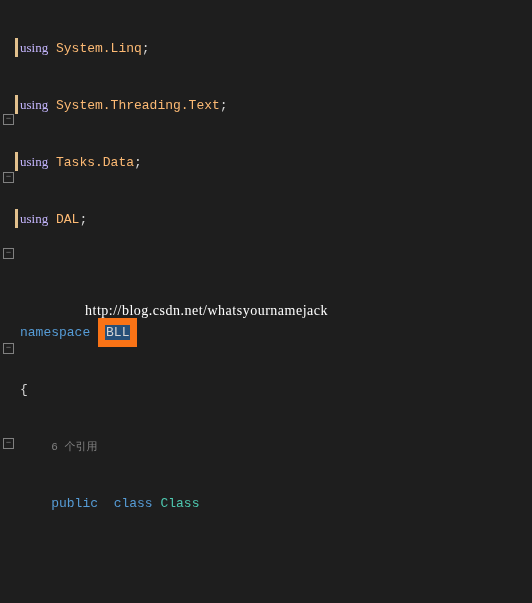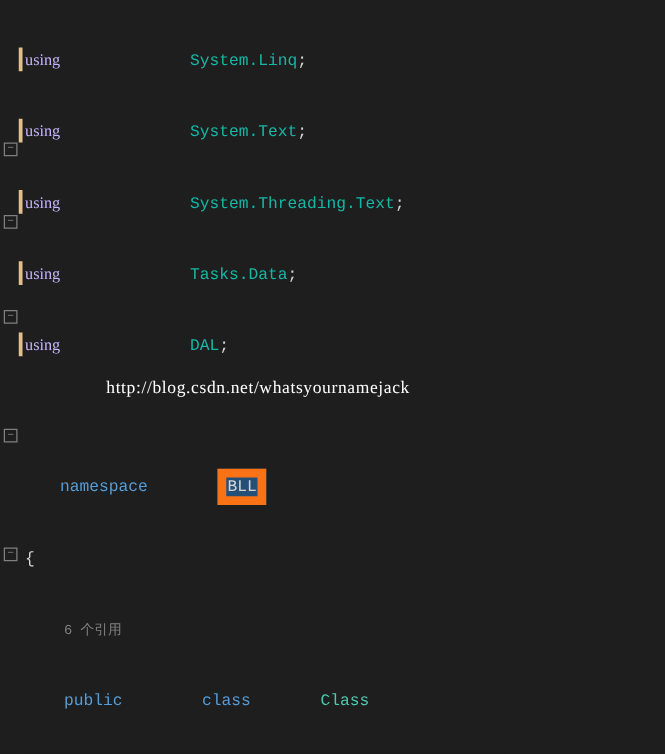--- a/index.html
+++ b/index.html
@@ -46,25 +46,25 @@
     .line { height: 19px; position: relative; }
     .yellow-bar {
       position: absolute;
       left: -5px;
       top: 0;
       width: 3px;
       height: 100%;
       background: #e2c08d;
     }
     .kw-using { color: #c4b5fd; font-family: Liberation Serif, serif; }
-    .kw-namespace { color: #569cd6; margin-left: 28px; }
+    .kw-namespace { color: #569cd6; }
     .kw-public { color: #569cd6; }
     .kw-class { color: #569cd6; }
     .type { color: #4ec9b0; }
-    .text { color: #14b8a6; margin-left: 48px; }
+    .text { color: #fdba74; }
     .punct { color: #d4d4d4; }
     .codelens { color: #808080; font-size: 11px; }
     .highlighted {
       background: #264f78;
       border: 7px solid #f97316;
       padding: 0 1px;
     }
     .watermark {
       position: absolute;
       top: 303px;
@@ -83,21 +83,20 @@
 <div class="editor">
   <div class="gutter">
     <div class="fold-icon" style="top:114px;">−</div>
     <div class="fold-icon" style="top:172px;">−</div>
     <div class="fold-icon" style="top:248px;">−</div>
     <div class="fold-icon" style="top:343px;">−</div>
     <div class="fold-icon" style="top:438px;">−</div>
   </div>
   <div class="code-area">
     <div class="line"><span class="yellow-bar"></span><span class="kw-using">using</span><span class="text"> </span><span class="text">System.Linq</span><span class="punct">;</span></div>
-    <div class="line"><span class="yellow-bar"></span><span class="kw-using">using</span><span class="text"> </span><span class="text">System.Text</span><span class="punct">;</span></div>
     <div class="line"><span class="yellow-bar"></span><span class="kw-using">using</span><span class="text"> </span><span class="text">System.Threading.Text</span><span class="punct">;</span></div>
     <div class="line"><span class="yellow-bar"></span><span class="kw-using">using</span><span class="text"> </span><span class="text">Tasks.Data</span><span class="punct">;</span></div>
     <div class="line"><span class="yellow-bar"></span><span class="kw-using">using</span><span class="text"> </span><span class="text">DAL</span><span class="punct">;</span></div>
     <div class="line"></div>
     <div class="line"><span class="kw-namespace">namespace</span><span class="text"> </span><span class="highlighted">BLL</span></div>
     <div class="line"><span class="punct">{</span></div>
     <div class="line">    <span class="codelens">6 个引用</span></div>
     <div class="line">    <span class="kw-public">public</span><span class="text">  </span><span class="kw-class">class</span><span class="text"> </span><span class="type">Class</span></div>
     
     

